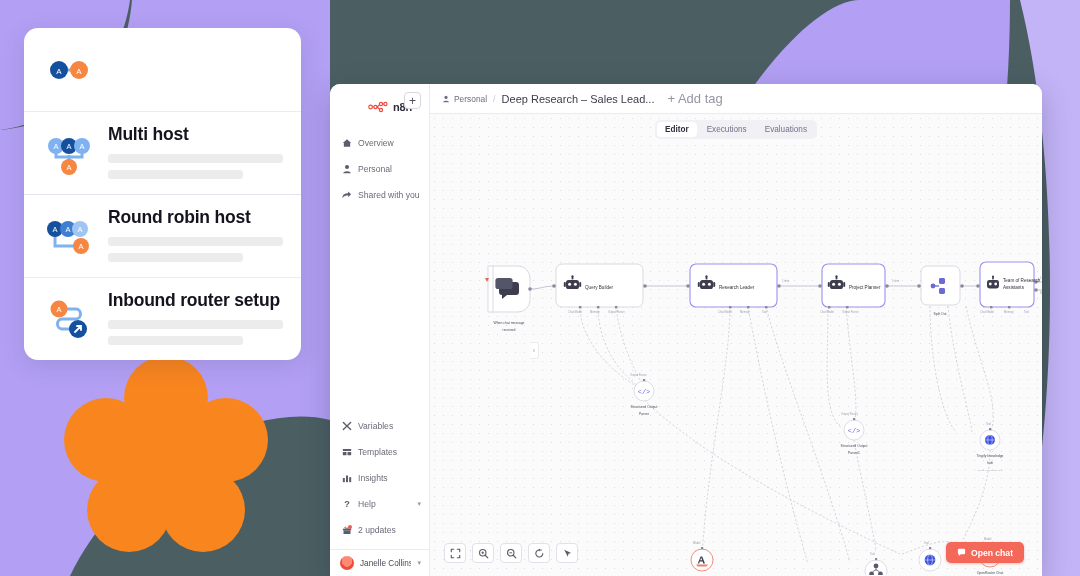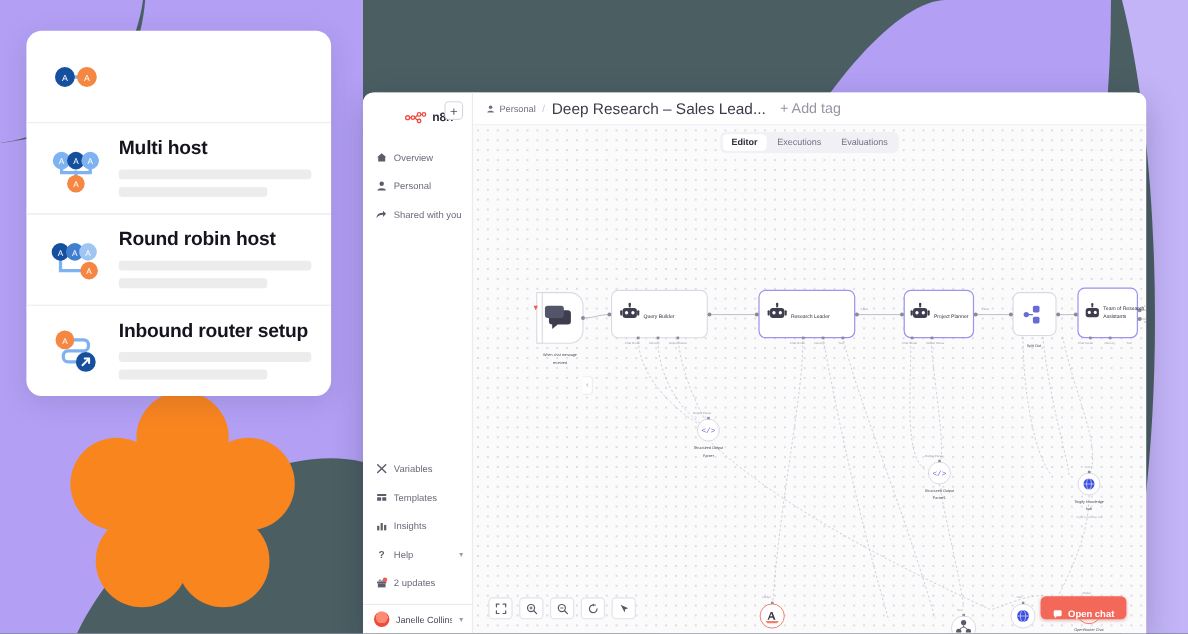--- a/index.html
+++ b/index.html
@@ -128,21 +128,21 @@
   .topbar {
     height: 30px; flex: 0 0 30px;
     border-bottom: 1px solid #ebebef;
     display: flex; align-items: center;
     padding: 0 12px;
     gap: 6px;
     background: #fff;
   }
   .crumb { display: flex; align-items: center; gap: 4px; font-size: 8.4px; color: #6e6e80; }
   .crumb-sep { color: #c8c8d2; font-size: 9px; }
-  .crumb-name { font-size: 14px; color: #3b3b4a; }
+  .crumb-name { font-size: 11px; color: #3b3b4a; }
   .add-tag { font-size: 13px; color: #9595a5; margin-left: 7px; }
 
   
   .canvas {
     flex: 1 1 auto;
     position: relative;
     background-color: #fbfbfc;
     background-image: radial-gradient(#dcdce6 .85px, transparent .85px);
     background-size: 9px 9px;
     overflow: hidden;
@@ -176,21 +176,21 @@
     border: 1px solid #e1e1e9; border-radius: 4px;
     background: #fff;
     display: flex; align-items: center; justify-content: center;
     color: #5a5a68;
   }
   .openchat {
     position: absolute; right: 18px; bottom: 13px;
     background: #f4685a; color: #fff;
     border-radius: 5px;
     height: 21px;
-    display: flex; align-items: flex-end; gap: 5px;
+    display: flex; align-items: center; gap: 5px;
     padding: 0 11px;
     font-size: 8.6px; font-weight: bold;
     z-index: 6;
     box-shadow: 0 1px 3px rgba(180,60,50,.3);
   }
   .collapse-tab {
     position: absolute; left: 100px; top: 258px;
     width: 9px; height: 17px;
     background: #fff; border: 1px solid #ebebef; border-left: none;
     border-radius: 0 3px 3px 0;

